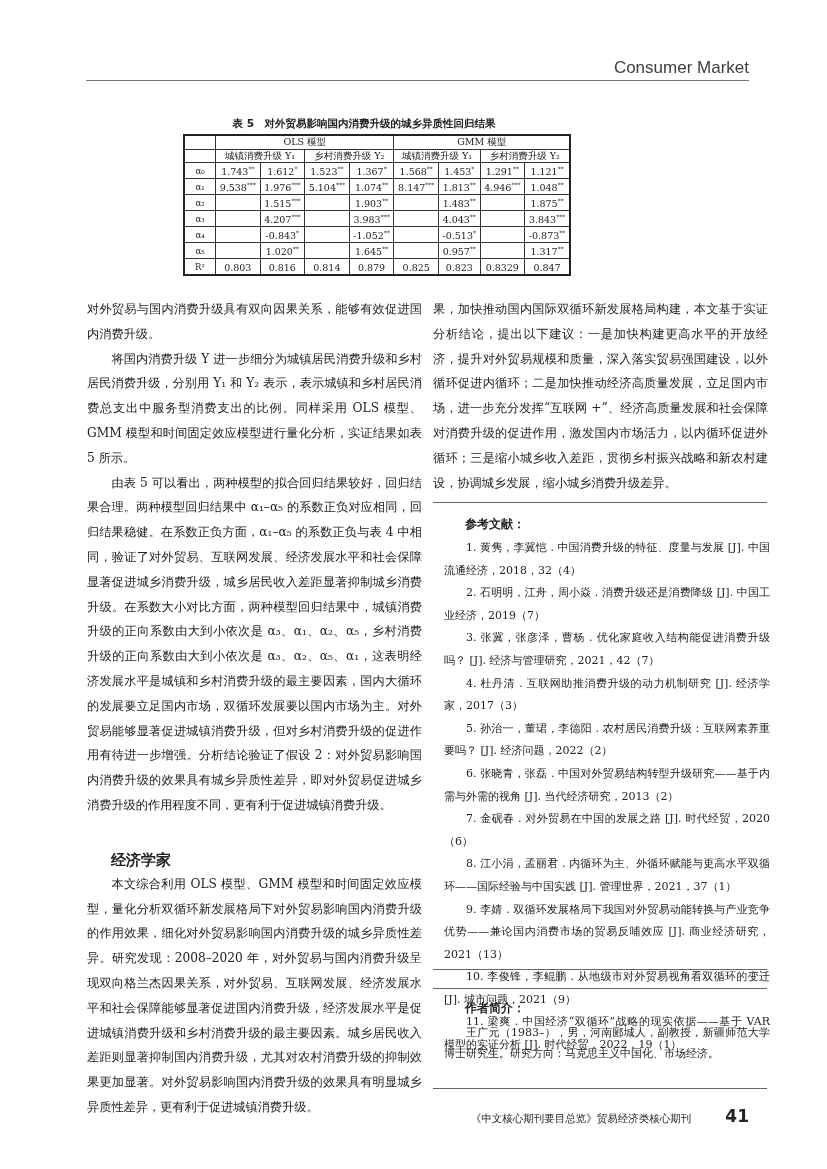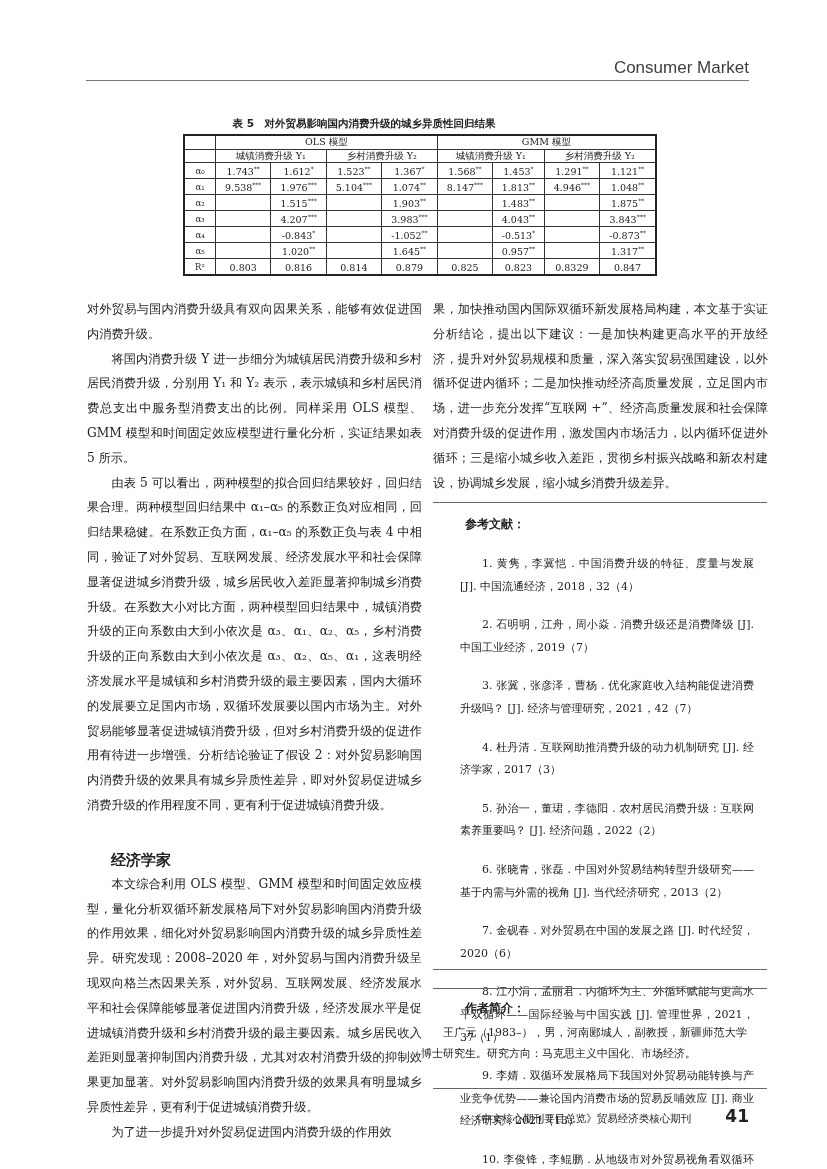--- a/index.html
+++ b/index.html
@@ -3,37 +3,37 @@
 <meta charset="utf-8">
 <style>
   html, body { margin: 0; padding: 0; background: #ffffff; }
   body { width: 827px; height: 1169px; position: relative; overflow: hidden;
          font-family: "DejaVu Serif", "Liberation Serif", serif; color: #222; }
   .header-rule { position: absolute; left: 86px; top: 80px; width: 663px; height: 1px; background: #777; }
   .journal-name { position: absolute; right: 78px; top: 58px; font-family: "Liberation Sans", sans-serif;
                   font-size: 17px; color: #404040; }
   .table-title { position: absolute; left: 0; width: 728px; top: 117px; text-align: center;
                  font-family: "DejaVu Sans", sans-serif; font-size: 10.5px; font-weight: bold; color: #222; }
-  table.reg { position: absolute; left: 183px; top: 134px; width: 474px; border-collapse: collapse;
+  table.reg { position: absolute; left: 183px; top: 134px; width: 388px; border-collapse: collapse;
               font-size: 9.5px; font-family: "DejaVu Serif", serif; border: 2px solid #222; }
   table.reg td, table.reg th { border: 1px solid #333; text-align: center; height: 12.5px; padding: 0 2px;
                                font-weight: normal; line-height: 12px; white-space: nowrap; }
   table.reg td.rowlabel { width: 26px; font-size: 8.5px; }
   sup { font-size: 6px; vertical-align: 4px; }
   .col { position: absolute; width: 335px; font-size: 12.2px; line-height: 24.8px; text-align: justify; margin-top: 7px; }
   .col p { margin: 0; }
   .indent { text-indent: 2em; }
   .left-col { left: 87px; top: 290px; }
   .right-col { left: 433px; top: 290px; }
   h2.sec { margin: 30px 0 0 24px; font-family: "DejaVu Sans", sans-serif; font-size: 15px; font-weight: bold; line-height: 24px; }
   .rule { position: absolute; left: 433px; width: 334px; height: 1px; background: #666; }
   .box-title { position: absolute; left: 465px; font-family: "DejaVu Sans", sans-serif; font-weight: bold; font-size: 12px; }
   .refs { position: absolute; left: 444px; top: 537px; width: 326px; font-size: 11px; line-height: 22.6px; }
-  .refs p { margin: 16px; text-indent: 2em; text-align: justify; }
-  .bio { position: absolute; left: 421px; top: 1014px; width: 326px; font-size: 11px; line-height: 21px; }
+  .refs p { margin: 0; text-indent: 2em; text-align: justify; }
+  .bio { position: absolute; left: 444px; top: 1014px; width: 326px; font-size: 11px; line-height: 21px; }
   .bio p { margin: 0; text-indent: 2em; text-align: justify; }
   .footer { position: absolute; right: 78px; top: 1106px; font-family: "DejaVu Sans", sans-serif; font-size: 10.5px; }
   .footer .pg { font-weight: bold; font-size: 17px; margin-left: 34px; }
 </style>
 </head>
 <body>
 
 <div class="header-rule"></div>
 <div class="journal-name">Consumer Market</div>
 
@@ -136,21 +136,20 @@
 
 <div class="col left-col">
   <div id="left-paras">
       <p>对外贸易与国内消费升级具有双向因果关系，能够有效促进国内消费升级。</p>
       <p class="indent">将国内消费升级 Y 进一步细分为城镇居民消费升级和乡村居民消费升级，分别用 Y₁ 和 Y₂ 表示，表示城镇和乡村居民消费总支出中服务型消费支出的比例。同样采用 OLS 模型、GMM 模型和时间固定效应模型进行量化分析，实证结果如表 5 所示。</p>
       <p class="indent">由表 5 可以看出，两种模型的拟合回归结果较好，回归结果合理。两种模型回归结果中 α₁–α₅ 的系数正负对应相同，回归结果稳健。在系数正负方面，α₁–α₅ 的系数正负与表 4 中相同，验证了对外贸易、互联网发展、经济发展水平和社会保障显著促进城乡消费升级，城乡居民收入差距显著抑制城乡消费升级。在系数大小对比方面，两种模型回归结果中，城镇消费升级的正向系数由大到小依次是 α₃、α₁、α₂、α₅，乡村消费升级的正向系数由大到小依次是 α₃、α₂、α₅、α₁，这表明经济发展水平是城镇和乡村消费升级的最主要因素，国内大循环的发展要立足国内市场，双循环发展要以国内市场为主。对外贸易能够显著促进城镇消费升级，但对乡村消费升级的促进作用有待进一步增强。分析结论验证了假设 2：对外贸易影响国内消费升级的效果具有城乡异质性差异，即对外贸易促进城乡消费升级的作用程度不同，更有利于促进城镇消费升级。</p>
     </div>
   <h2 class="sec">经济学家</h2>
   <div id="section-paras">
       <p class="indent">本文综合利用 OLS 模型、GMM 模型和时间固定效应模型，量化分析双循环新发展格局下对外贸易影响国内消费升级的作用效果，细化对外贸易影响国内消费升级的城乡异质性差异。研究发现：2008–2020 年，对外贸易与国内消费升级呈现双向格兰杰因果关系，对外贸易、互联网发展、经济发展水平和社会保障能够显著促进国内消费升级，经济发展水平是促进城镇消费升级和乡村消费升级的最主要因素。城乡居民收入差距则显著抑制国内消费升级，尤其对农村消费升级的抑制效果更加显著。对外贸易影响国内消费升级的效果具有明显城乡异质性差异，更有利于促进城镇消费升级。</p>
-      <p class="indent">为了进一步提升对外贸易促进国内消费升级的作用效</p>
     </div>
 </div>
 
 <div class="col right-col">
   <div id="right-paras">
       <p>果，加快推动国内国际双循环新发展格局构建，本文基于实证分析结论，提出以下建议：一是加快构建更高水平的开放经济，提升对外贸易规模和质量，深入落实贸易强国建设，以外循环促进内循环；二是加快推动经济高质量发展，立足国内市场，进一步充分发挥“互联网 +”、经济高质量发展和社会保障对消费升级的促进作用，激发国内市场活力，以内循环促进外循环；三是缩小城乡收入差距，贯彻乡村振兴战略和新农村建设，协调城乡发展，缩小城乡消费升级差异。</p>
     </div>
 </div>
 
 <div class="rule" style="top:502px"></div>

